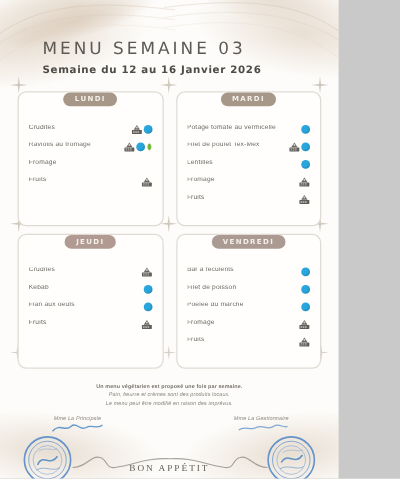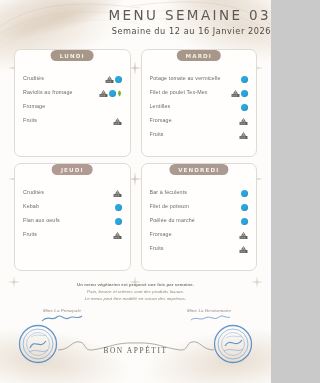--- a/index.html
+++ b/index.html
@@ -58,37 +58,37 @@
     width: 178px; height: 88px;
     background: radial-gradient(ellipse 66% 48% at 52% 40%, rgba(211,192,170,.50) 0%, rgba(220,204,186,.24) 48%, rgba(255,255,255,0) 76%);
     transform: rotate(-6deg);
   }
   
   .swirl { position: absolute; pointer-events: none; opacity: .5; }
 
   
   header {
     position: relative;
-    padding-top: 7px;
-    text-align: right;
+    padding-top: 31px;
+    text-align: left;
     margin-left: 34px;
   }
   .title {
     font-family: "DejaVu Sans", sans-serif;
     font-size: 13.5px;
     letter-spacing: 2.4px;
     color: #5d5a55;
     font-weight: 400;
     white-space: nowrap;
   }
   .subtitle {
     margin-top: 3px;
     font-family: "DejaVu Sans", sans-serif;
     font-size: 8.2px;
-    font-weight: 400;
+    font-weight: 700;
     letter-spacing: .55px;
     color: #4e4b46;
     white-space: nowrap;
   }
 
   
   .grid {
     position: relative;
     margin: 13px 14px 0 14px;
     display: grid;

